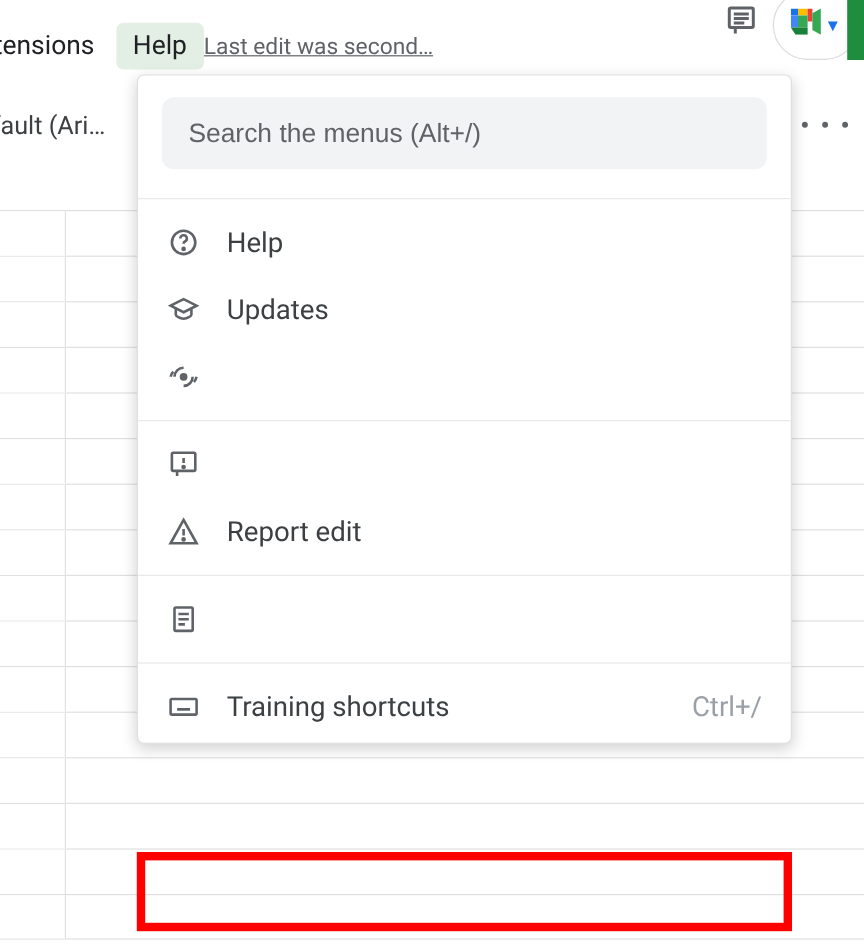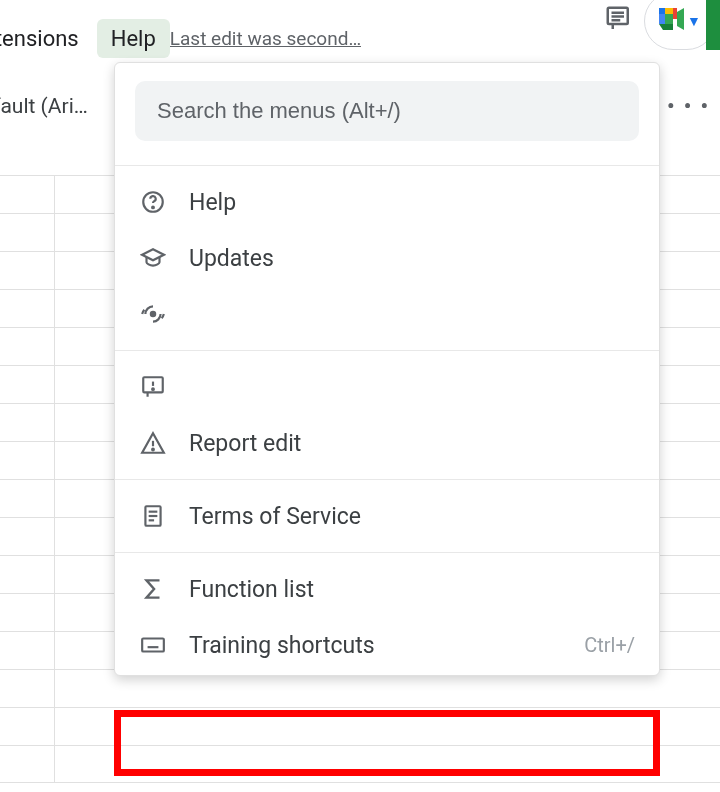--- a/index.html
+++ b/index.html
@@ -157,21 +157,21 @@
     .menu-item .mi-icon {
       width: 28px;
       height: 28px;
       display: flex;
       align-items: center;
       justify-content: center;
       color: #5f6368;
     }
     .menu-item .mi-icon svg { width: 26px; height: 26px; }
     .menu-item .mi-label { flex: 1; }
-    .menu-item .mi-shortcut { color: #9aa0a6; font-size: 20px; }
+    .menu-item .mi-shortcut { color: #9aa0a6; font-size: 23px; }
     .highlight-box {
       position: absolute;
       left: 114px;
       top: 710px;
       width: 546px;
       height: 66px;
       border: 7px solid #ff0000;
       pointer-events: none;
     }
   </style>
@@ -332,33 +332,24 @@
 
   <div class="menu-item">
     <span class="mi-icon">
       <svg viewBox="0 0 24 24" fill="none" stroke="#5f6368" stroke-width="2">
           <rect x="5" y="3" width="14" height="18" rx="1"></rect>
           <line x1="8" y1="8" x2="16" y2="8"></line>
           <line x1="8" y1="12" x2="16" y2="12"></line>
           <line x1="8" y1="16" x2="13" y2="16"></line>
         </svg>
     </span>
-    <span class="mi-label">Terms of Service</span>
   </div>
 
   <div class="sep"></div>
 
-  <div class="menu-item">
-    <span class="mi-icon">
-      <svg viewBox="0 0 24 24" fill="none" stroke="#5f6368" stroke-width="2.2">
-          <path d="M18 4H6l7 8-7 8h12"></path>
-        </svg>
-    </span>
-    <span class="mi-label">Function list</span>
-  </div>
   <div class="menu-item">
     <span class="mi-icon">
       <svg viewBox="0 0 24 24" fill="none" stroke="#5f6368" stroke-width="2">
           <rect x="2" y="6" width="20" height="12" rx="1"></rect>
           <line x1="6" y1="10" x2="6" y2="10"></line>
           <line x1="9" y1="10" x2="9" y2="10"></line>
           <line x1="12" y1="10" x2="12" y2="10"></line>
           <line x1="15" y1="10" x2="15" y2="10"></line>
           <line x1="18" y1="10" x2="18" y2="10"></line>
           <line x1="7" y1="14" x2="17" y2="14"></line>

